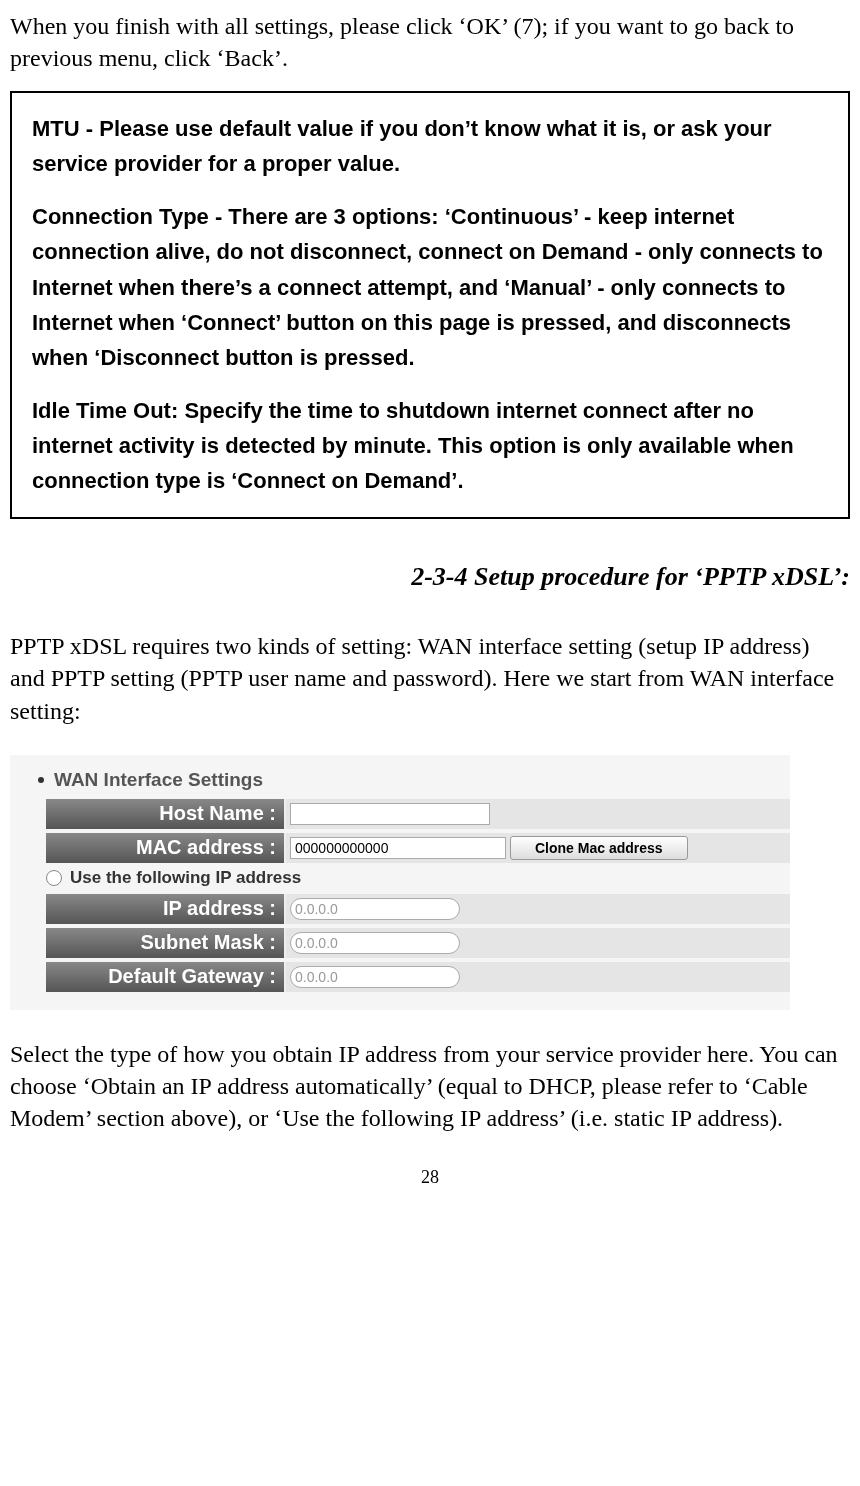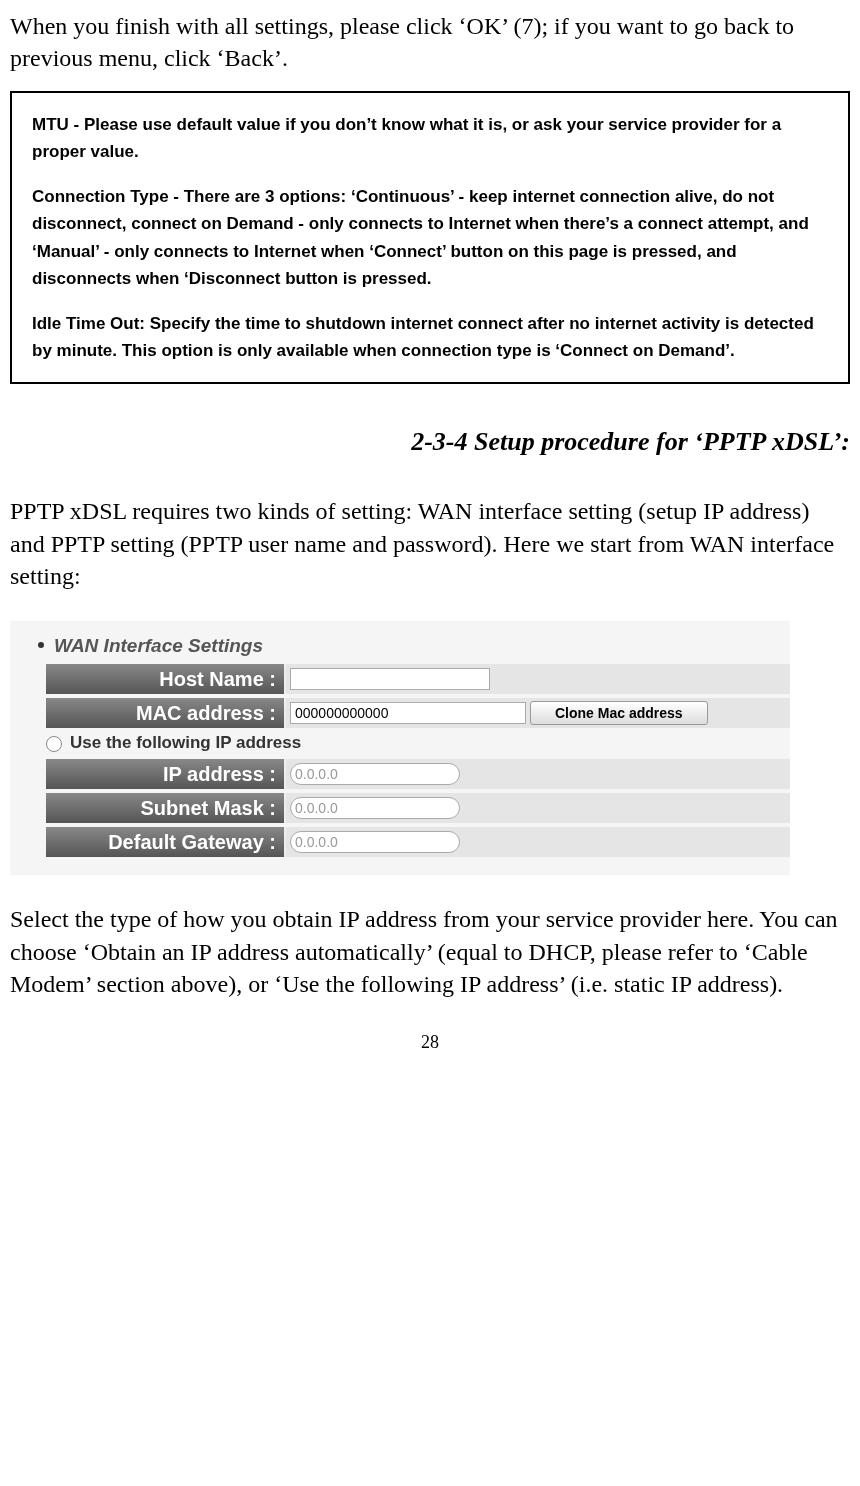--- a/index.html
+++ b/index.html
@@ -20,21 +20,21 @@
       margin-bottom: 16px;
     }
     .box {
       border: 2px solid #000;
       padding: 18px 18px 18px 20px;
       margin: 10px 0 40px 0;
     }
     .box p {
       font-family: Arial, Helvetica, sans-serif;
       font-weight: bold;
-      font-size: 17px;
+      font-size: 22px;
       line-height: 1.6;
     }
     .box-para {
       margin-bottom: 18px;
     }
     .box-para:last-child {
       margin-bottom: 0;
     }
     .heading {
       font-family: "Times New Roman", Times, serif;
@@ -64,21 +64,20 @@
       display: inline-block;
       width: 6px;
       height: 6px;
       background: #333;
       border-radius: 50%;
       margin-right: 10px;
     }
     .panel-title {
       font-family: Arial, sans-serif;
       font-weight: bold;
-      font-style: italic;
       color: #555;
       font-size: 19px;
     }
     .option-row {
       display: flex;
       align-items: center;
       padding-left: 36px;
       margin: 2px 0 4px 0;
     }
     .radio {
@@ -141,21 +140,21 @@
       font-family: Arial, sans-serif;
       font-size: 14px;
       padding: 0 4px;
       color: #000;
     }
     .text-input.disabled {
       color: #999;
       border-radius: 11px;
     }
     .input-hostname { width: 200px; }
-    .input-mac { width: 236px; }
+    .input-mac { width: 216px; }
     .input-ip { width: 170px; }
     .clone-btn {
       background: linear-gradient(to bottom, #fff, #ddd);
       border: 1px solid #999;
       border-radius: 3px;
       height: 24px;
       font-family: Arial, sans-serif;
       font-size: 14px;
       padding: 0 24px;
       cursor: pointer;

